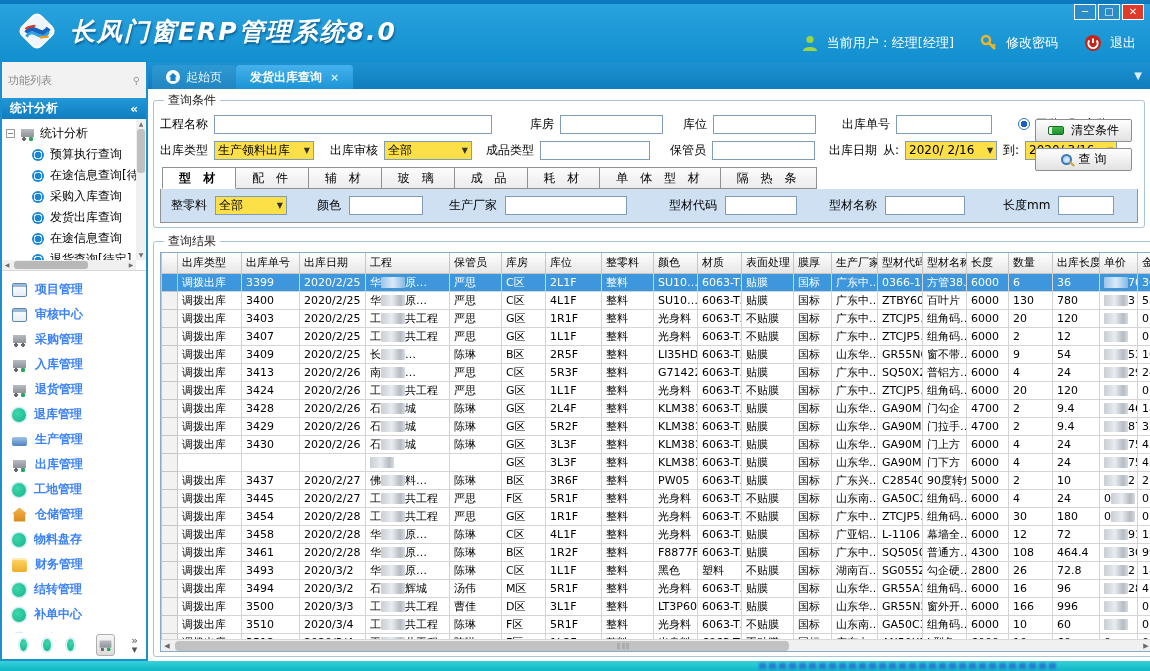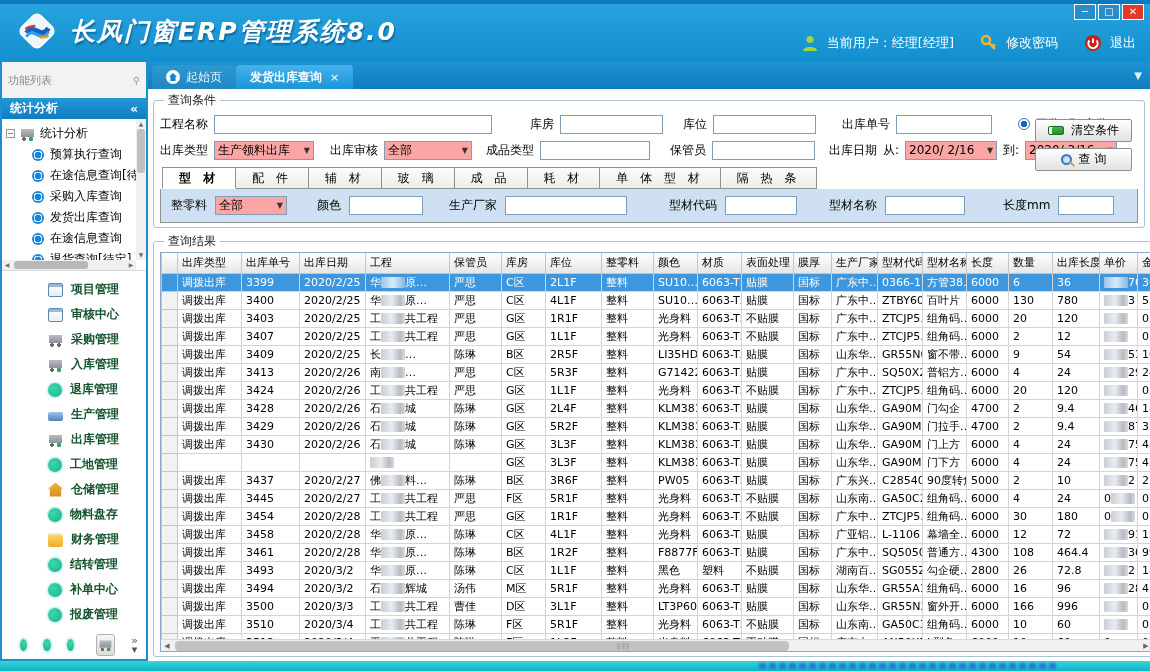--- a/index.html
+++ b/index.html
@@ -38,21 +38,21 @@
   .tree-item { display:flex; align-items:center; gap:6px; height:21px; padding-left:26px; font-size:12px; white-space:nowrap; }
   .dot-icon { width:12px; height:12px; border-radius:50%; flex:none;
               background:radial-gradient(circle,#1b86d8 0 3px,#cfe8fa 3px 4.5px,#1b86d8 4.5px 6px); }
   .vscroll { position:absolute; right:0; top:0; bottom:10px; width:10px; background:#f0f0f0; }
   .vscroll .thumb { position:absolute; top:10px; left:1px; width:8px; height:44px; background:#c0c0c0; border-radius:3px; }
   .vscroll .arr { position:absolute; left:0; width:10px; height:10px; font-size:6px; color:#707070; text-align:center; line-height:10px; }
   .hscroll { position:absolute; left:0; right:10px; bottom:0; height:10px; background:#f0f0f0; }
   .hscroll .thumb { position:absolute; left:12px; top:1px; height:8px; width:55%; background:#b8b8b8; border-radius:3px; }
   .hscroll .arr { position:absolute; top:0; width:10px; height:10px; font-size:6px; color:#707070; text-align:center; line-height:10px; }
   .menu { flex:1; padding:6px 0 0 10px; overflow:hidden; }
-  .menu-item { display:flex; align-items:center; gap:8px; height:25px; color:#14532d; font-weight:bold; font-size:12px; cursor:pointer;margin-left:36px; }
+  .menu-item { display:flex; align-items:center; gap:8px; height:25px; color:#3b82f6; font-weight:bold; font-size:12px; cursor:pointer; }
   .mi { width:15px; height:14px; flex:none; border-radius:2px; }
   .mi-clipboard { background:linear-gradient(#fdfdfd,#e8eef5); border:1px solid #5b87b5; box-shadow:inset 0 3px 0 #9cb8d4; }
   .mi-cart { background:
       radial-gradient(circle at 4px 12px,#666 0 1.6px,transparent 2px),
       radial-gradient(circle at 11px 12px,#666 0 1.6px,transparent 2px),
       linear-gradient(#b8bcc2,#8d9299) 1px 2px/13px 8px no-repeat; }
   .mi-cart-green { background:
       radial-gradient(circle at 4px 12px,#666 0 1.6px,transparent 2px),
       radial-gradient(circle at 11px 12px,#2aa860 0 2px,transparent 2.4px),
       linear-gradient(#b8bcc2,#8d9299) 1px 2px/13px 8px no-repeat; }
@@ -76,21 +76,21 @@
   .home-ico { width:14px; height:14px; border-radius:50%; background:#fff; position:relative; }
   .home-ico::after { content:""; position:absolute; left:3px; top:3px; width:8px; height:8px; background:#1584c6; clip-path:polygon(50% 0,100% 48%,82% 48%,82% 100%,18% 100%,18% 48%,0 48%); }
   .tabbar .drop { position:absolute; right:8px; top:8px; color:#dff0fa; font-size:10px; }
 
   .content { flex:1; display:flex; flex-direction:column; min-height:0; padding:3px 5px 0 5px; }
   fieldset { border:1px solid #a9c3d9; border-radius:3px; padding:2px 6px 4px 6px; }
   legend { font-size:12px; color:#222; padding:0 4px; margin-left:4px; }
   .qrow { display:flex; align-items:center; height:26px; gap:6px; }
   .qrow label { white-space:nowrap; }
   .tbox { height:19px; border:1px solid #7f9db9; background:#fff; }
-  .combo { height:19px; border:1px solid #7f9db9; background:#fca5a5; display:flex; align-items:center; padding:0 3px; gap:4px; }
+  .combo { height:19px; border:1px solid #7f9db9; background:#fde047; display:flex; align-items:center; padding:0 3px; gap:4px; }
   .combo .arr { margin-left:auto; font-size:8px; color:#333; }
   .radio { width:12px; height:12px; border-radius:50%; border:1px solid #8ca0b4; background:#fff; flex:none; }
   .radio.on { border-color:#2f77c0; background:radial-gradient(circle,#1a5fc8 0 3px,#fff 3.5px); }
   .btn { border:1px solid #8e8e8e; background:linear-gradient(#fefefe,#e2e2e2); height:23px; display:flex; align-items:center; gap:7px; padding:0 12px; border-radius:2px; cursor:pointer; white-space:nowrap; }
   .btn-col { position:absolute; right:12px; top:10px; display:flex; flex-direction:column; gap:6px; }
   .eraser-ico { width:16px; height:9px; background:linear-gradient(#43b843,#1f8f2f); border:1px solid #156d22; border-radius:2px; box-shadow:inset 3px 0 0 #e8ffe8; }
   .mag-ico { width:11px; height:11px; border:2px solid #3a78b8; border-radius:50%; position:relative; background:radial-gradient(circle at 4px 4px,#dff0ff,#9cc6ec); }
   .mag-ico::after { content:""; position:absolute; width:6px; height:2px; background:#caa13c; right:-5px; bottom:-2px; transform:rotate(40deg); }
 
   .mtabs { display:flex; margin-top:4px; padding-left:2px; }
@@ -232,20 +232,24 @@
           </div>
           <div class="menu-item">
             <span class="mi mi-cart"></span>
             <span>采购管理</span>
           </div>
           <div class="menu-item">
             <span class="mi mi-cart-green"></span>
             <span>入库管理</span>
           </div>
           <div class="menu-item">
+            <span class="mi mi-cart-green"></span>
+            <span>退货管理</span>
+          </div>
+          <div class="menu-item">
             <span class="mi mi-circle"></span>
             <span>退库管理</span>
           </div>
           <div class="menu-item">
             <span class="mi mi-chart"></span>
             <span>生产管理</span>
           </div>
           <div class="menu-item">
             <span class="mi mi-cart-green"></span>
             <span>出库管理</span>

